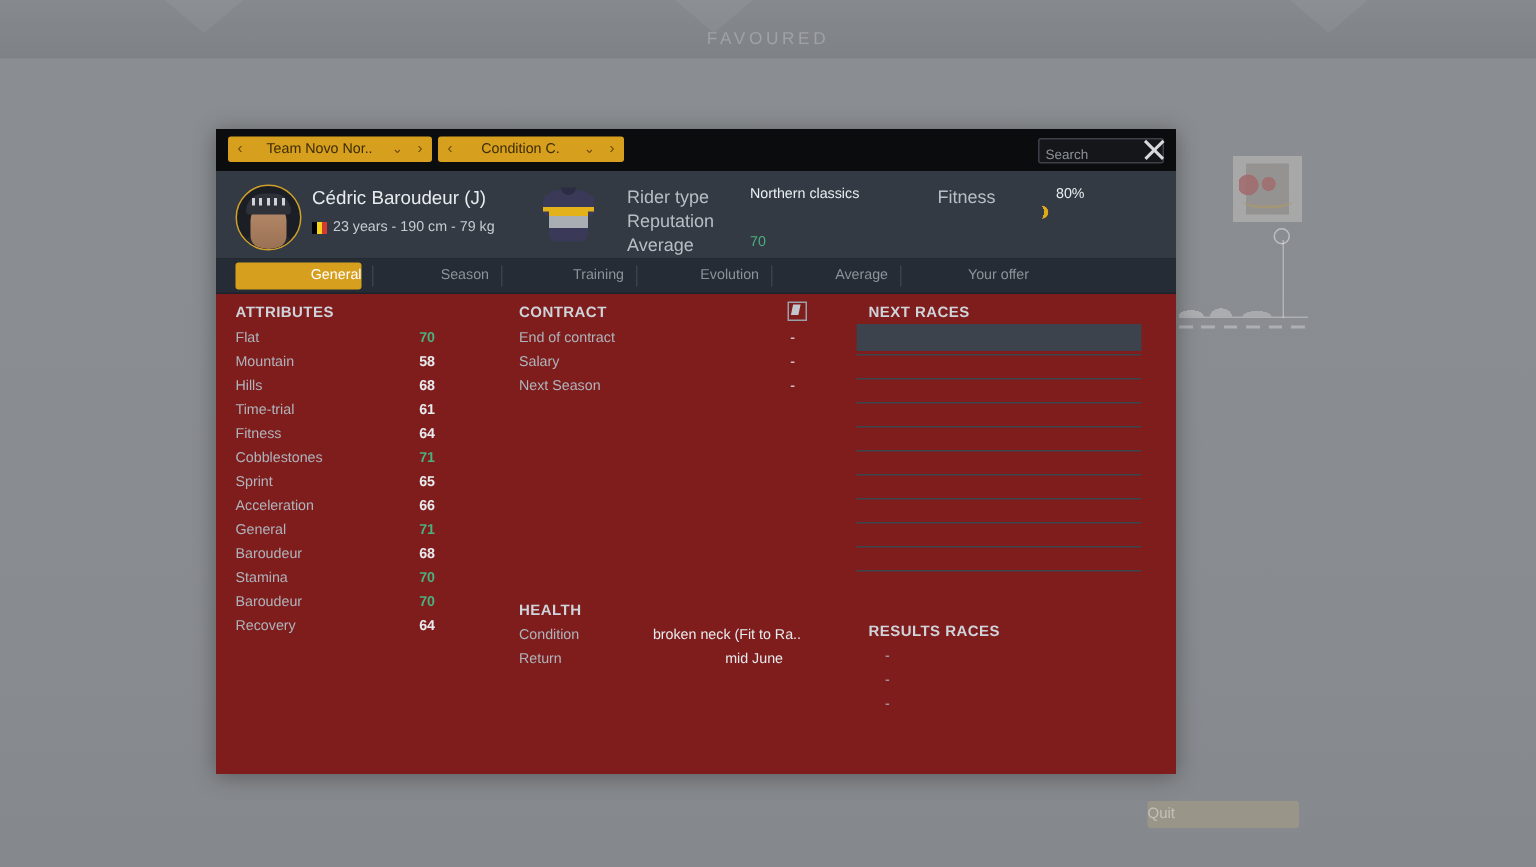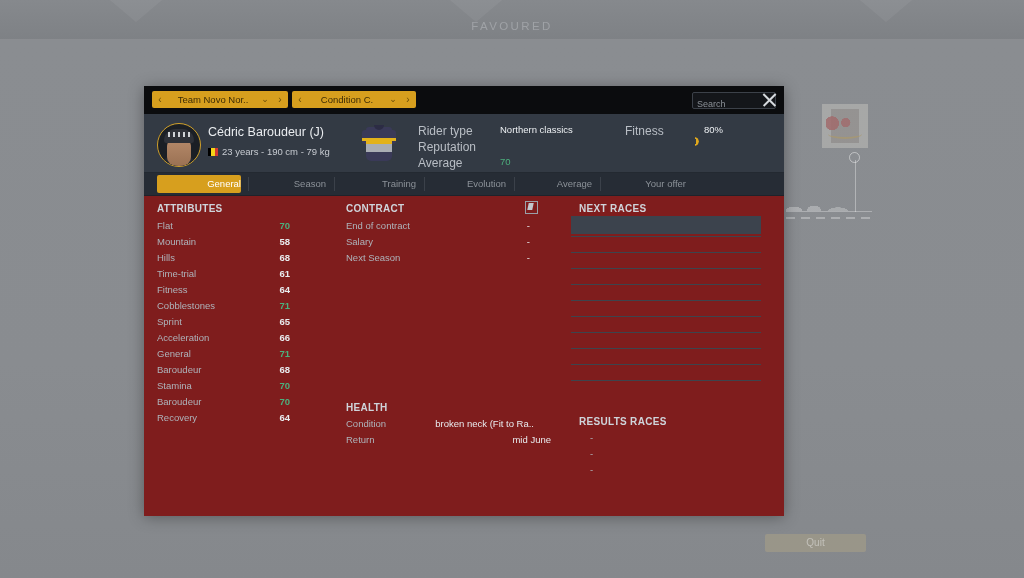--- a/index.html
+++ b/index.html
@@ -42,21 +42,21 @@
   .bg-prof-base{position:absolute;left:0;bottom:9px;width:86px;height:1px;
     background:rgba(255,255,255,.30);}
   .bg-prof-dash{position:absolute;left:0;bottom:2px;width:86px;height:2px;
     background:repeating-linear-gradient(90deg,rgba(255,255,255,.30) 0 9px,transparent 9px 15px);}
   .bg-prof-pole{position:absolute;right:16px;bottom:9px;width:1px;height:52px;
     background:rgba(255,255,255,.34);}
   .bg-prof-dot{position:absolute;right:12px;bottom:58px;width:9px;height:9px;border-radius:50%;
     border:1px solid rgba(255,255,255,.45);}
   .bg-quit{position:absolute;left:765px;top:534px;width:101px;height:18px;
     background:rgba(170,160,135,.55);border-radius:2px;
-    color:rgba(245,245,245,.45);font-size:10px;text-align:center;line-height:18px;}
+    color:rgba(245,245,245,.45);font-size:10px;line-height:18px;}
   .bg-faint{position:absolute;left:152px;top:78px;font-size:10px;color:rgba(255,255,255,.10);}
 
   
   #modal{position:absolute;left:144px;top:86px;width:640px;height:429px;
     background:#2b323b;box-shadow:0 2px 14px rgba(0,0,0,.35);}
 
   .modal-top{position:relative;height:28px;background:#0b0c0e;}
   .pill{position:absolute;top:5px;height:17px;background:#d79f1e;border-radius:2px;
     display:flex;align-items:center;}
   .pill-a{left:8px;width:136px;}
@@ -263,21 +263,21 @@
     <div class="row-val norm" style="left:360px;top:24px;width:26px">-</div>
     <div class="row-lbl" style="left:202px;top:40px">Salary</div>
     <div class="row-val norm" style="left:360px;top:40px;width:26px">-</div>
     <div class="row-lbl" style="left:202px;top:56px">Next Season</div>
     <div class="row-val norm" style="left:360px;top:56px;width:26px">-</div>
 
     <div class="sect-title" style="left:202px;top:206px">HEALTH</div>
     <div class="row-lbl" style="left:202px;top:222px">Condition</div>
     <div class="row-val norm" style="left:250px;top:222px;width:140px">broken neck (Fit to Ra..</div>
     <div class="row-lbl" style="left:202px;top:238px">Return</div>
-    <div class="row-val norm" style="left:267px;top:238px;width:140px">mid June</div>
+    <div class="row-val norm" style="left:238px;top:238px;width:140px">mid June</div>
 
     <div class="sect-title" style="left:435px;top:7px">NEXT RACES</div>
     <div class="nr-sel" style="top:20px"></div>
     <div class="nr-row" style="top:40px"></div>
     <div class="nr-row" style="top:56px"></div>
     <div class="nr-row" style="top:72px"></div>
     <div class="nr-row" style="top:88px"></div>
     <div class="nr-row" style="top:104px"></div>
     <div class="nr-row" style="top:120px"></div>
     <div class="nr-row" style="top:136px"></div>

